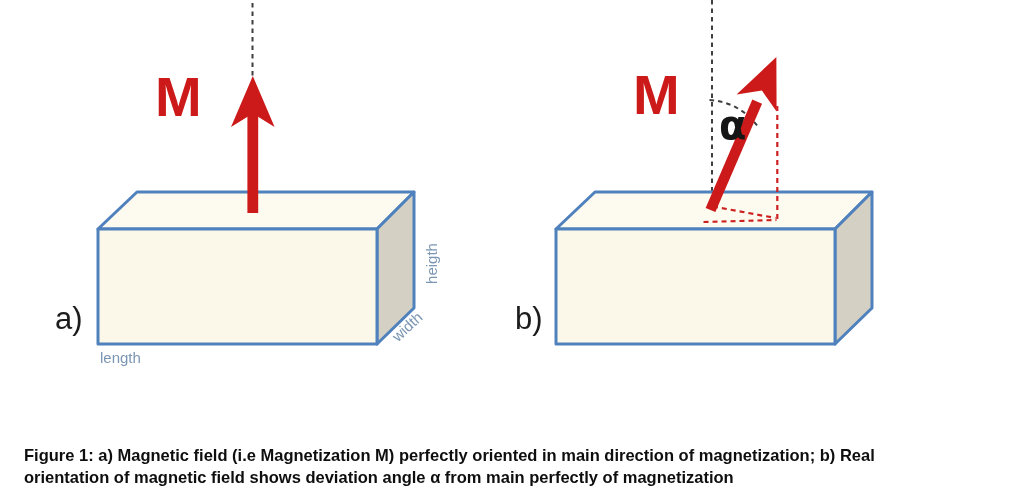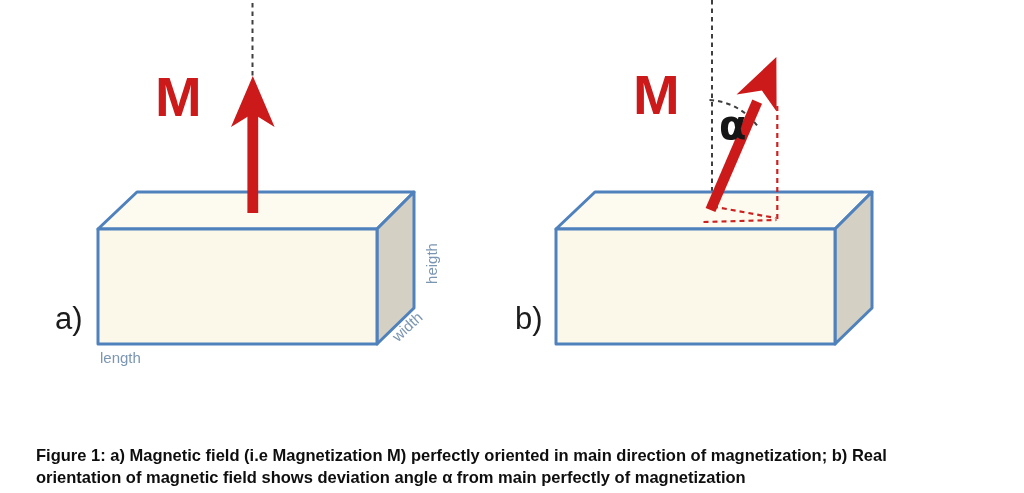--- a/index.html
+++ b/index.html
@@ -19,21 +19,21 @@
   .arrow-red {fill:var(--arrow-red); stroke:none;}
 
   .lbl{position:absolute;white-space:nowrap;}
   .m-label{font-size:56px;font-weight:700;color:var(--arrow-red);line-height:1;}
   .panel-label{font-size:31px;font-weight:400;color:#1c1c1c;line-height:1;}
   .dim-label{font-size:15px;color:var(--dim-label);line-height:1;}
   .rot{width:64px;text-align:center;}
   .alpha-label{font-size:40px;font-weight:600;color:#151515;line-height:1;
                font-family:"DejaVu Sans", sans-serif;}
   .caption{
-    position:absolute;left:36px;top:444px;width:986px;
+    position:absolute;left:24px;top:444px;width:986px;
     font-size:16.5px;font-weight:700;color:#0e0e0e;line-height:22px;
   }
 </style>
 </head>
 <body>
 
 <div id="figure">
 
   <svg width="1024" height="430" viewBox="0 0 1024 430">
 

